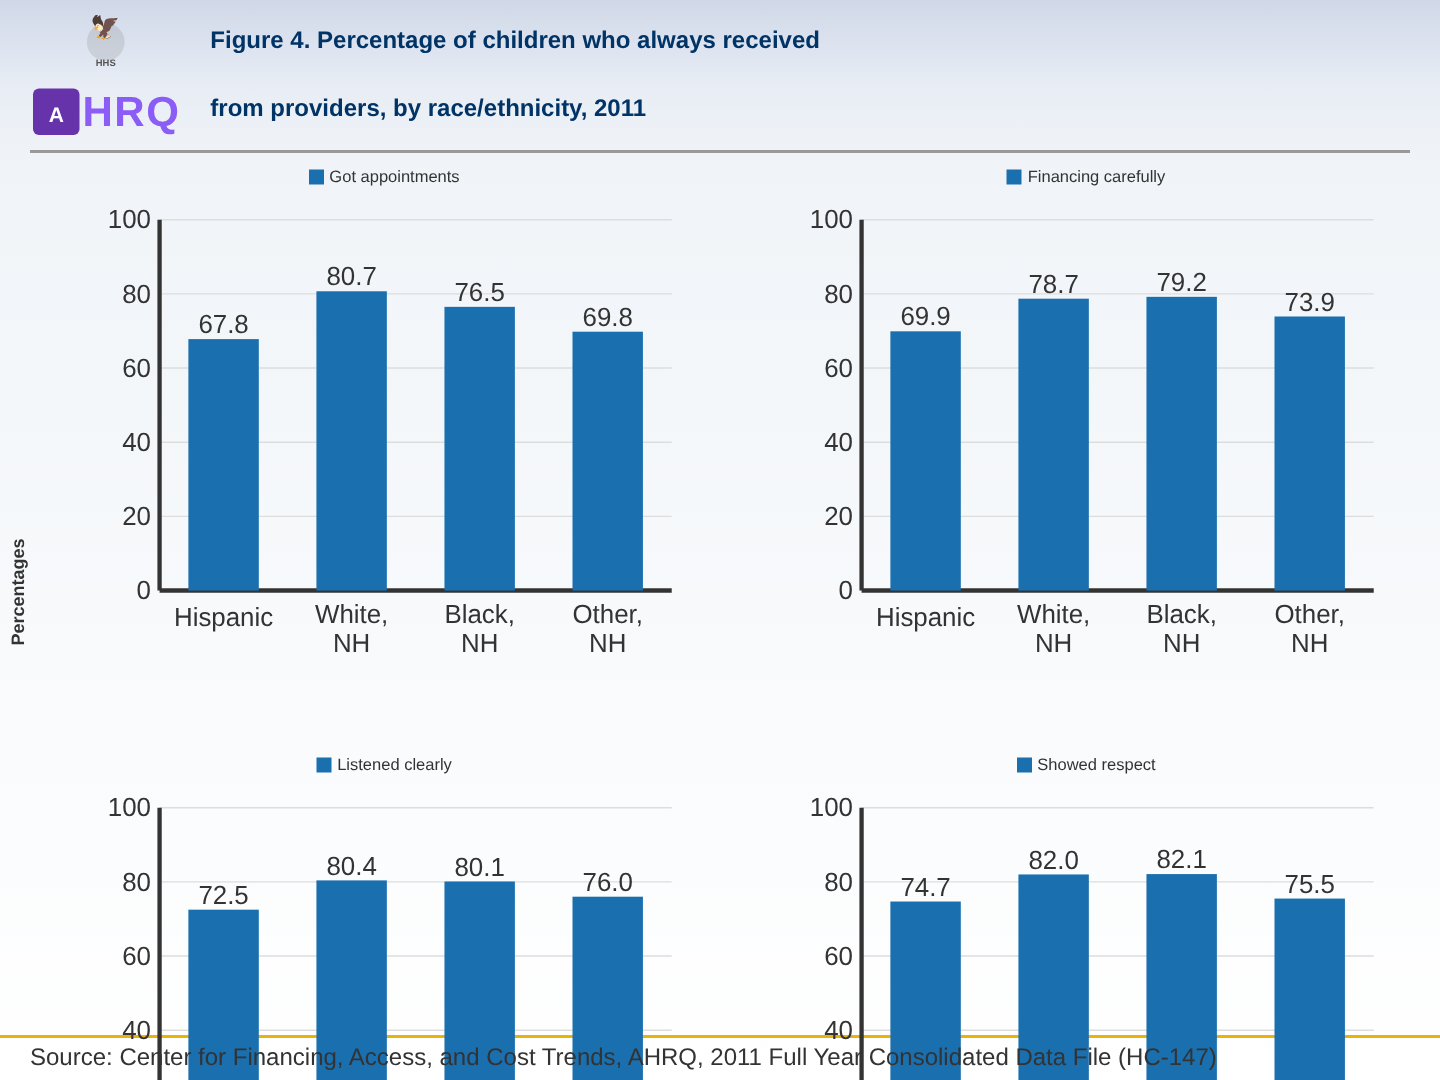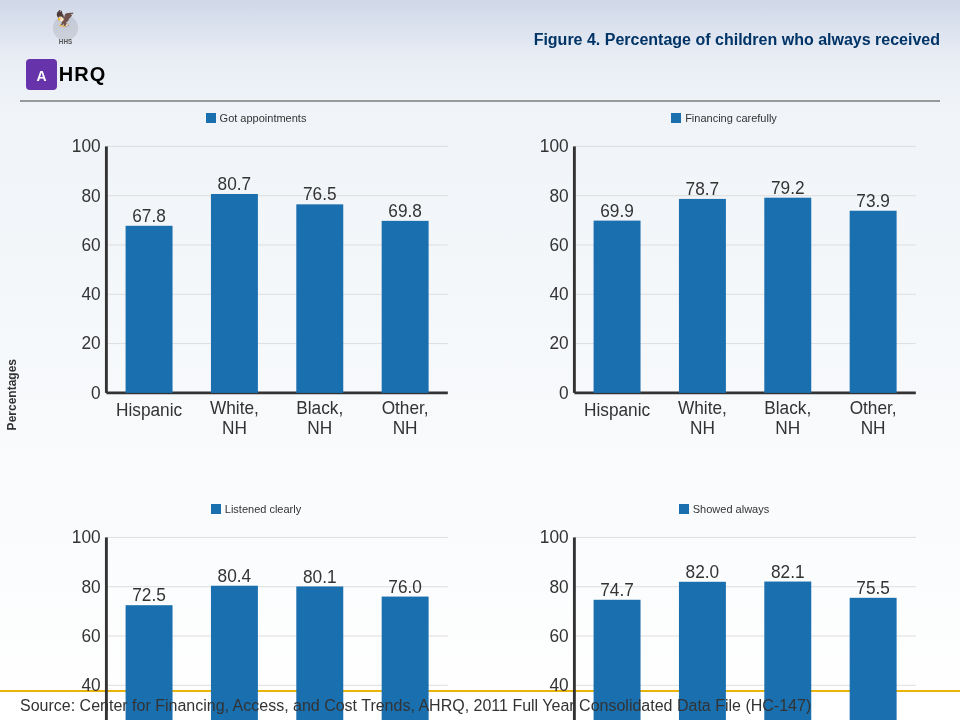--- a/index.html
+++ b/index.html
@@ -25,28 +25,28 @@
     .hhs-logo {
       width: 45px;
       height: 45px;
     }
     .ahrq-logo {
       display: flex;
       align-items: center;
       margin-top: 2px;
     }
     .ahrq-text {
-      color: #000000;
-      font-size: 20px;
+      color: #8b5cf6;
+      font-size: 28px;
       font-weight: bold;
       letter-spacing: 1px;
     }
     .title-area {
       flex: 1;
-      text-align: right;
+      text-align: left;
     }
     .main-title {
       color: #003366;
       font-size: 16px;
       font-weight: bold;
       line-height: 1.4;
     }
     .divider {
       height: 2px;
       background: #999;
@@ -132,20 +132,21 @@
         <rect x="2" y="2" width="31" height="31" rx="4" fill="#6633aa"></rect>
         <text x="17.5" y="24" text-anchor="middle" font-size="14" fill="white" font-weight="bold">A</text>
       </svg>
       <span class="ahrq-text">HRQ</span>
     </div>
   </div>
   <div class="title-area">
     <div class="main-title">
       <span>Figure 4. Percentage of children who always received</span><br>
       <br>
+      <span>from providers, by race/ethnicity, 2011</span>
     </div>
   </div>
 </div>
 
 <div class="divider"></div>
 
 <div class="main-content">
 
   <div class="y-label-container">
     <div class="y-axis-label">Percentages</div>
@@ -256,21 +257,21 @@
             <text x="143.25" y="158" text-anchor="middle" font-size="9" fill="#333">NH</text>
             <rect x="175.5125" y="40.480000000000004" width="24.475" height="96.52" fill="#1a6faf"></rect>
             <text x="187.75" y="38.480000000000004" text-anchor="middle" font-size="9" fill="#333" font-weight="normal">76.0</text>
             <text x="187.75" y="148" text-anchor="middle" font-size="9" fill="#333">Other,</text>
             <text x="187.75" y="158" text-anchor="middle" font-size="9" fill="#333">NH</text>
           </svg></div>
       </div>
       <div class="chart-container">
         <div class="chart-legend">
           <span class="legend-box"></span>
-          <span>Showed always</span>
+          <span>Showed respect</span>
         </div>
         <div class="chart-svg-wrapper"><svg viewBox="0 0 220 175" preserveAspectRatio="none">
             <line x1="32" x2="210" y1="137" y2="137" stroke="#333" stroke-width="1.5"></line>
             <text x="29" y="140" text-anchor="end" font-size="9" fill="#333">0</text>
             <line x1="32" x2="210" y1="111.6" y2="111.6" stroke="#ddd" stroke-width="0.5"></line>
             <text x="29" y="114.6" text-anchor="end" font-size="9" fill="#333">20</text>
             <line x1="32" x2="210" y1="86.19999999999999" y2="86.19999999999999" stroke="#ddd" stroke-width="0.5"></line>
             <text x="29" y="89.19999999999999" text-anchor="end" font-size="9" fill="#333">40</text>
             <line x1="32" x2="210" y1="60.8" y2="60.8" stroke="#ddd" stroke-width="0.5"></line>
             <text x="29" y="63.8" text-anchor="end" font-size="9" fill="#333">60</text>

